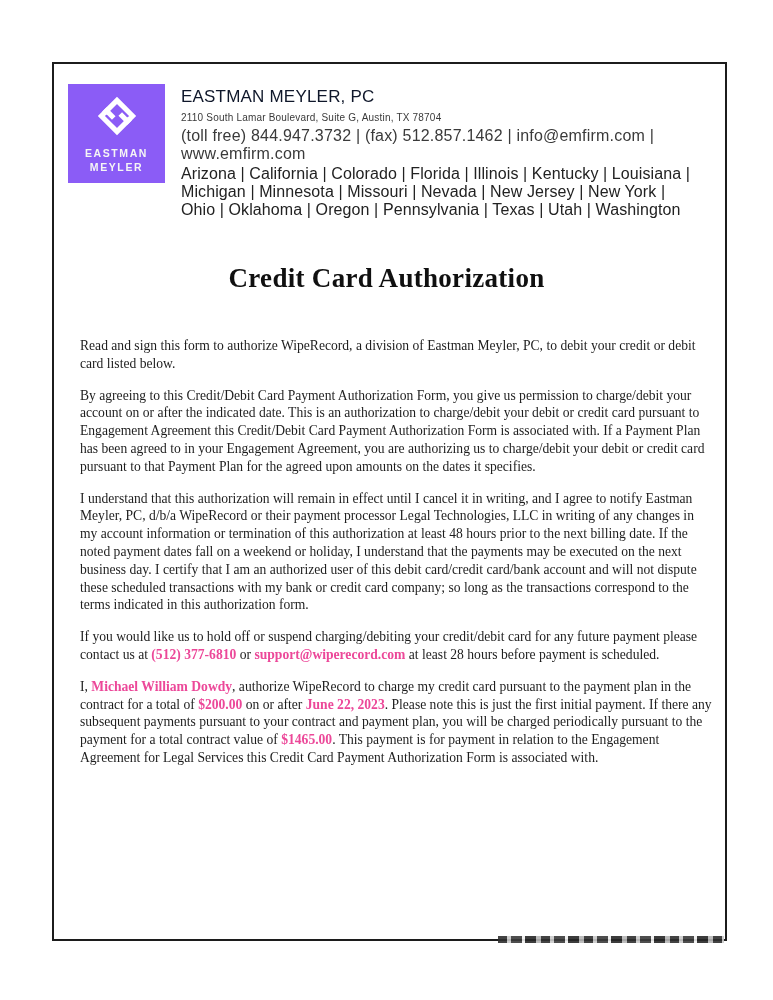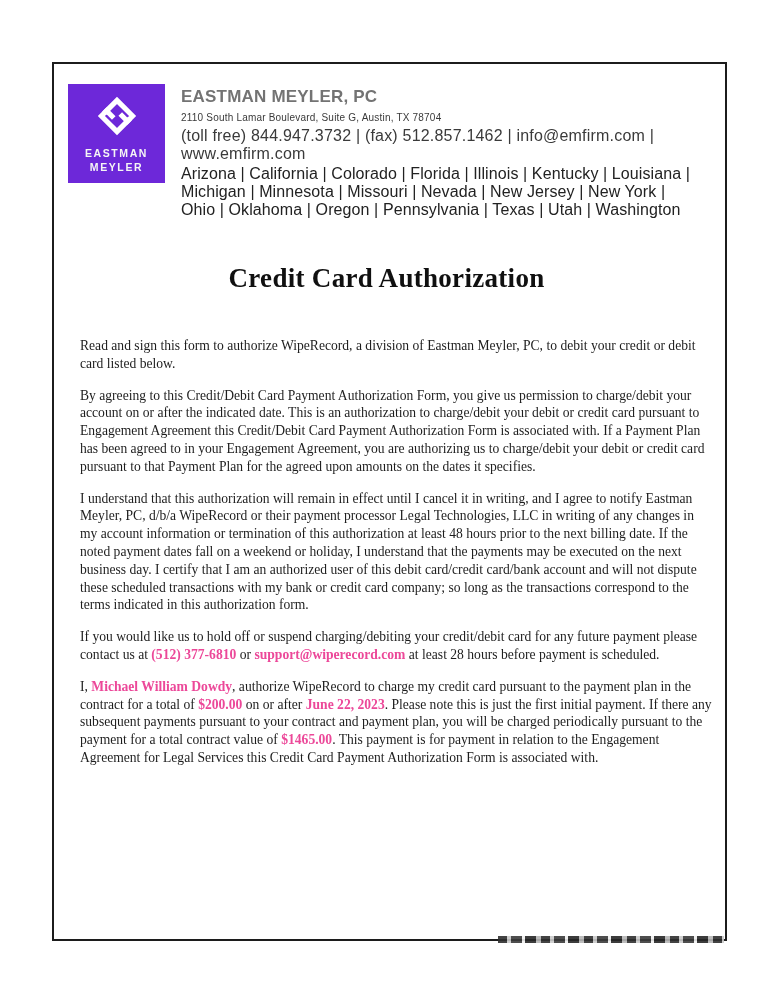--- a/index.html
+++ b/index.html
@@ -16,21 +16,21 @@
     left: 52px; top: 62px;
     width: 675px; height: 879px;
     border: 2px solid #1c1c1c;
     background: #ffffff;
     padding: 20px 20px 0 14px;
   }
   
   .header { display: flex; align-items: flex-start; }
   .logo {
     width: 97px; height: 99px;
-    background: #6d28d9;
+    background: #8b5cf6;
     display: flex; flex-direction: column;
     align-items: center; justify-content: center;
     flex: 0 0 auto;
   }
   .logo svg { display: block; margin-bottom: 7px; }
   .logo-text {
     color: #f5f5f5;
     font-family: "Liberation Sans", sans-serif;
     font-weight: bold;
     font-size: 10.5px;
@@ -38,22 +38,22 @@
     line-height: 14px;
     text-align: center;
   }
   .header-info {
     margin-left: 16px;
     font-family: "Liberation Sans", sans-serif;
     padding-top: 3px;
   }
   .company-name {
     font-size: 17px;
-    font-weight: bold;
-    color: #737373;
+    font-weight: normal;
+    color: #0f172a;
     letter-spacing: 0.2px;
   }
   .addr-line { font-size: 10px; color: #3a3a3a; margin-top: 5px; letter-spacing: 0.2px; }
   .contact-line { font-size: 16px; color: #3a3a3a; margin-top: 4px; letter-spacing: 0.2px; }
   .states-line {
     font-size: 16px;
     font-weight: normal;
     color: #222222;
     line-height: 18px;
     margin-top: 2px;

